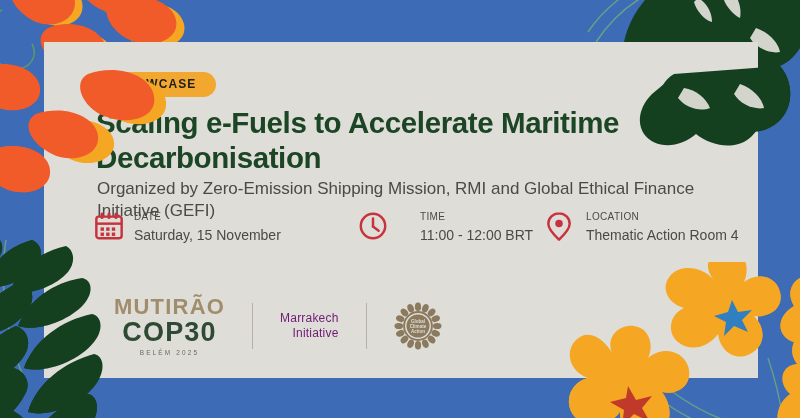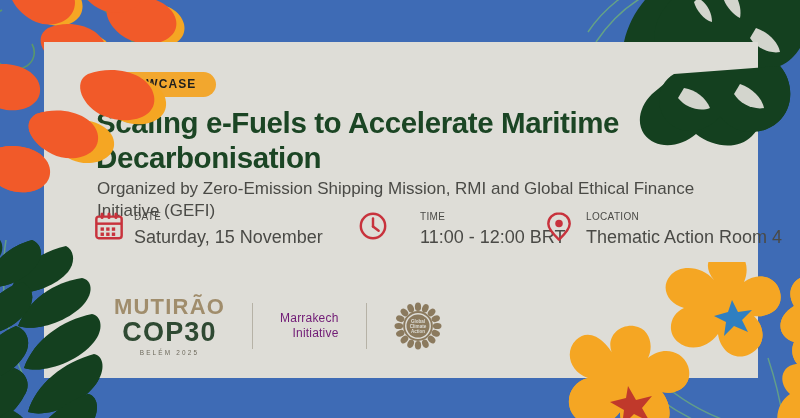--- a/index.html
+++ b/index.html
@@ -52,21 +52,21 @@
   #meta-date{left:0px;top:0px;}
   #meta-time{left:264px;top:0px;gap:32px;}
   #meta-loc{left:450px;top:0px;gap:12px;}
   .meta-ico{width:30px;height:32px;flex:0 0 30px;display:block;}
   .meta-txt{padding-top:1px;}
   .meta-label{
     color:#4A4A46;font-size:10px;font-weight:normal;letter-spacing:0.35px;
     line-height:1.25;
   }
   .meta-value{
-    color:#4A4A46;font-size:18px;line-height:1.3;margin-top:2px;white-space:nowrap;
+    color:#4A4A46;font-size:14px;line-height:1.3;margin-top:2px;white-space:nowrap;
   }
 
   
   #logos{position:absolute;left:70px;top:254px;display:flex;align-items:center;gap:27px;}
   #mutirao{display:flex;flex-direction:column;align-items:center;line-height:1;}
   #mutirao-top{
     font-size:22px;font-weight:bold;letter-spacing:1.2px;color:#A08D6C;
   }
   #mutirao-mid{
     font-size:27px;font-weight:bold;letter-spacing:1.2px;color:#2F4A33;margin-top:1px;

